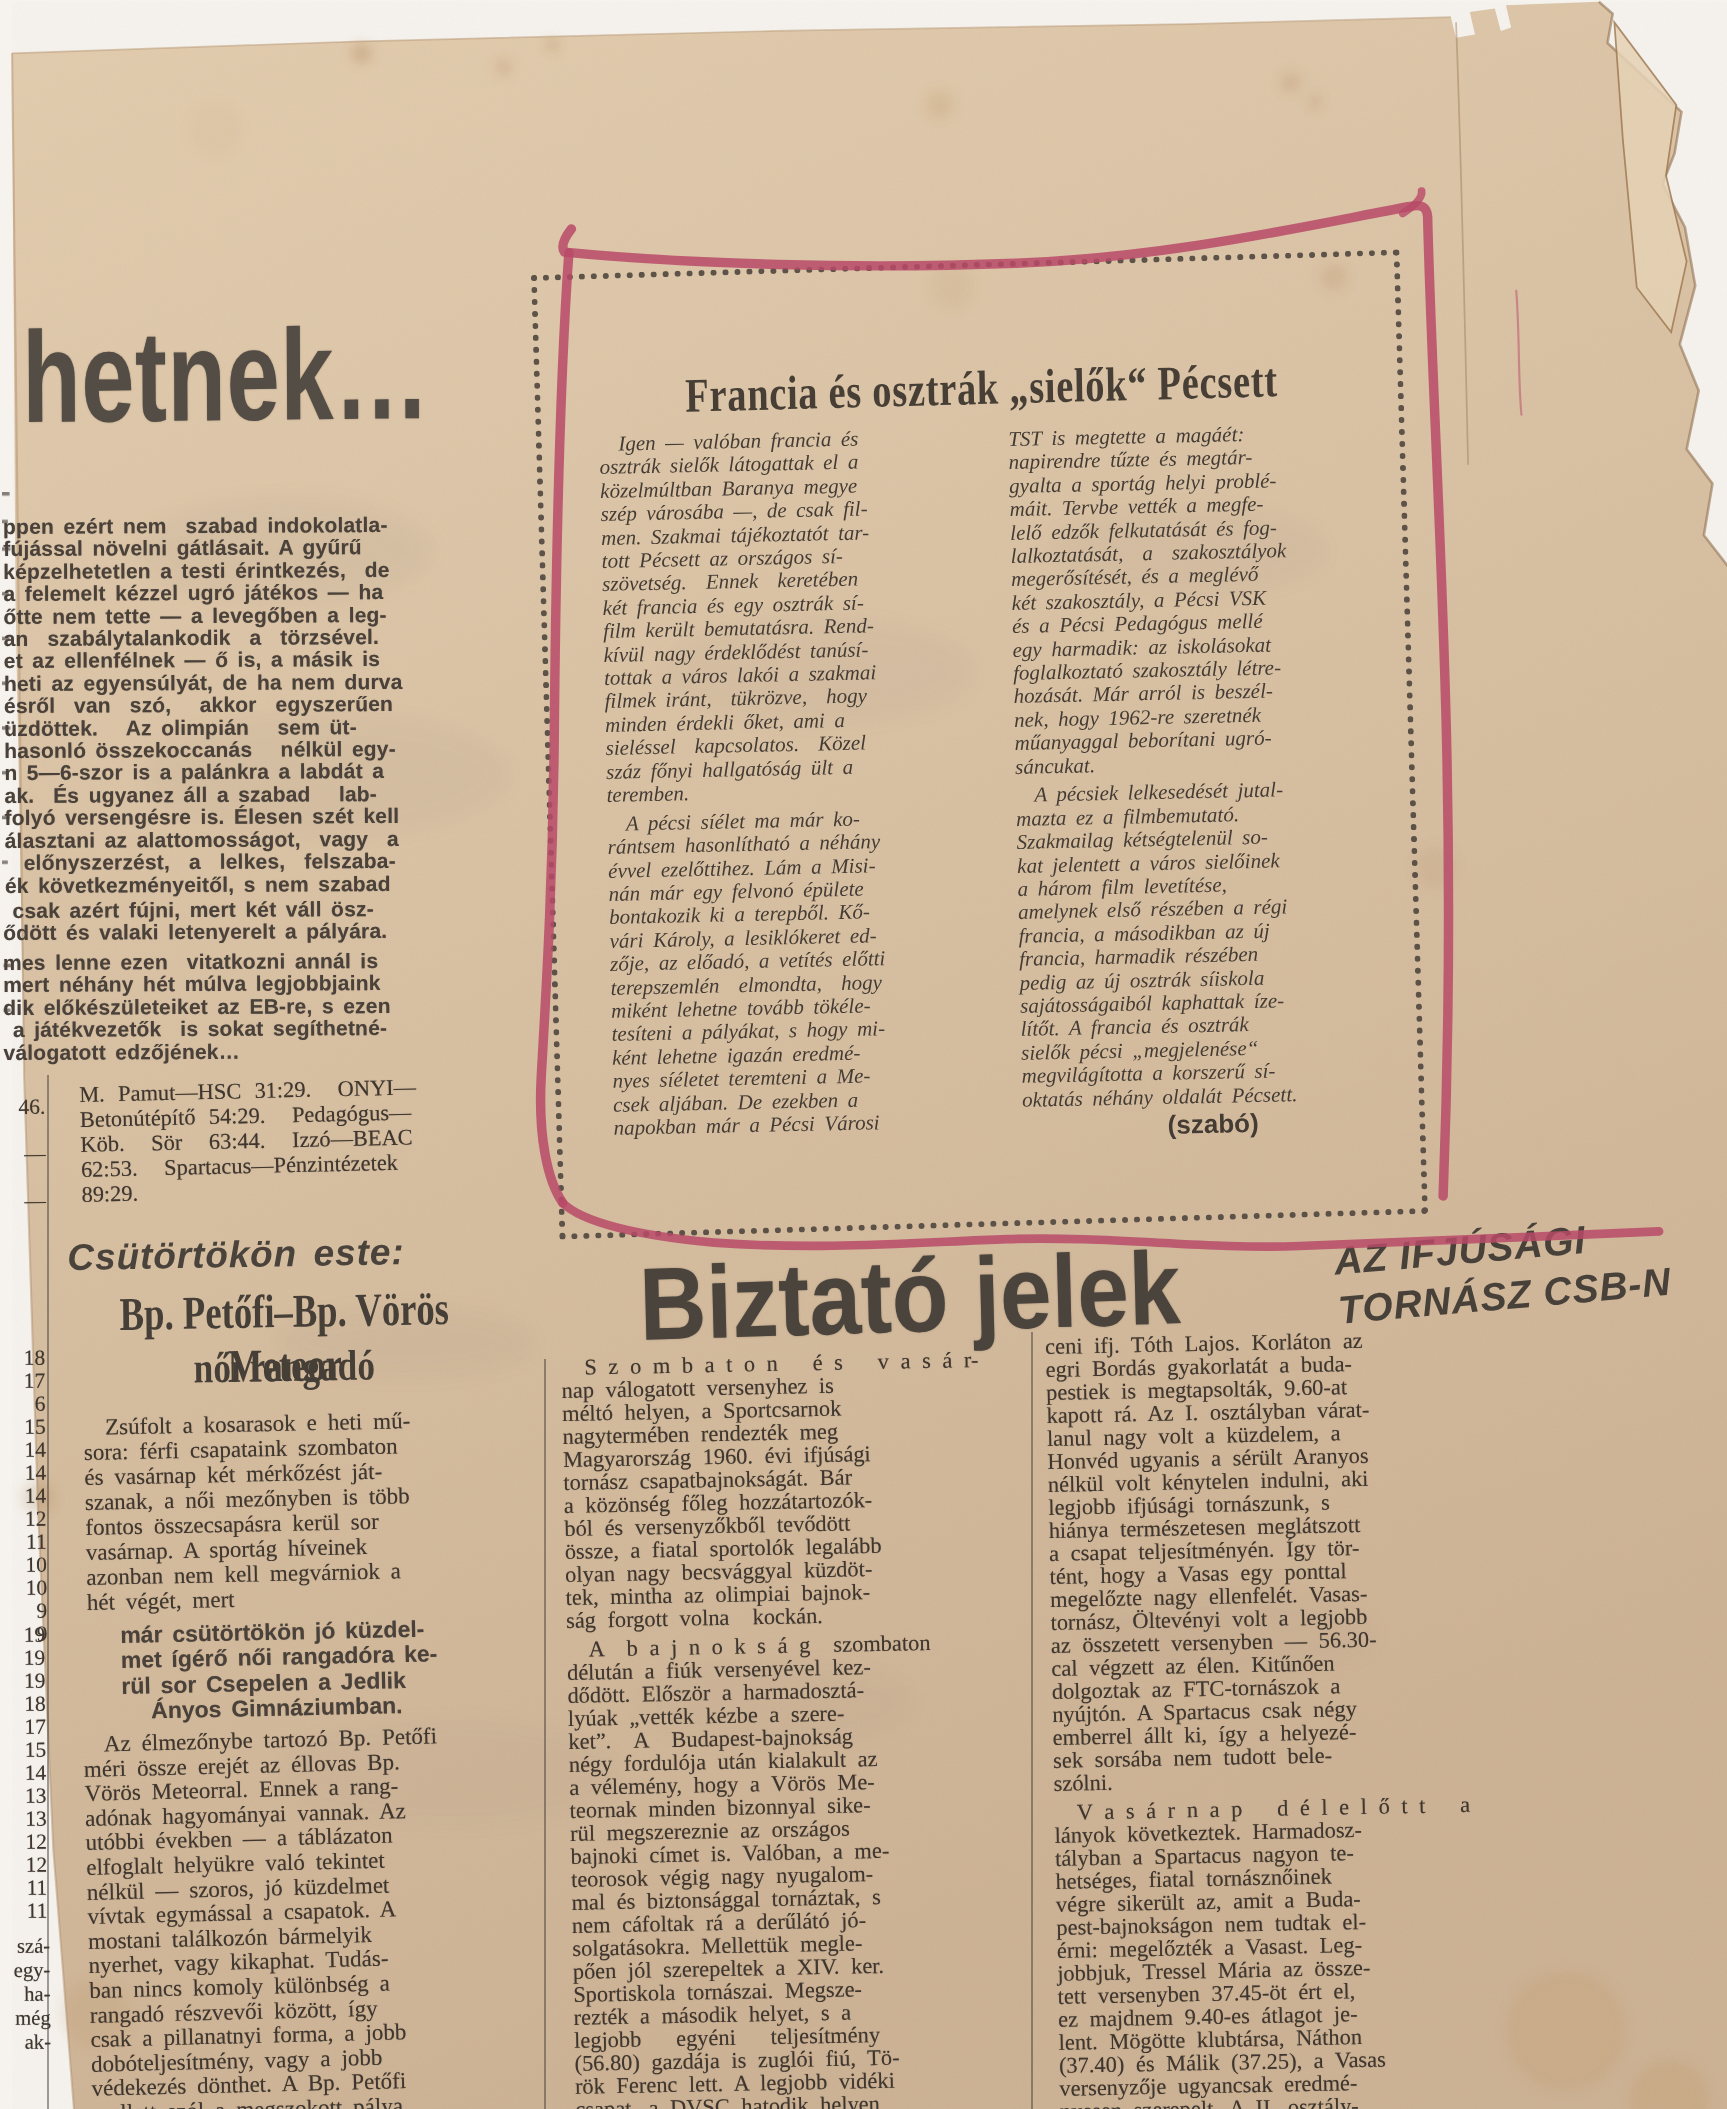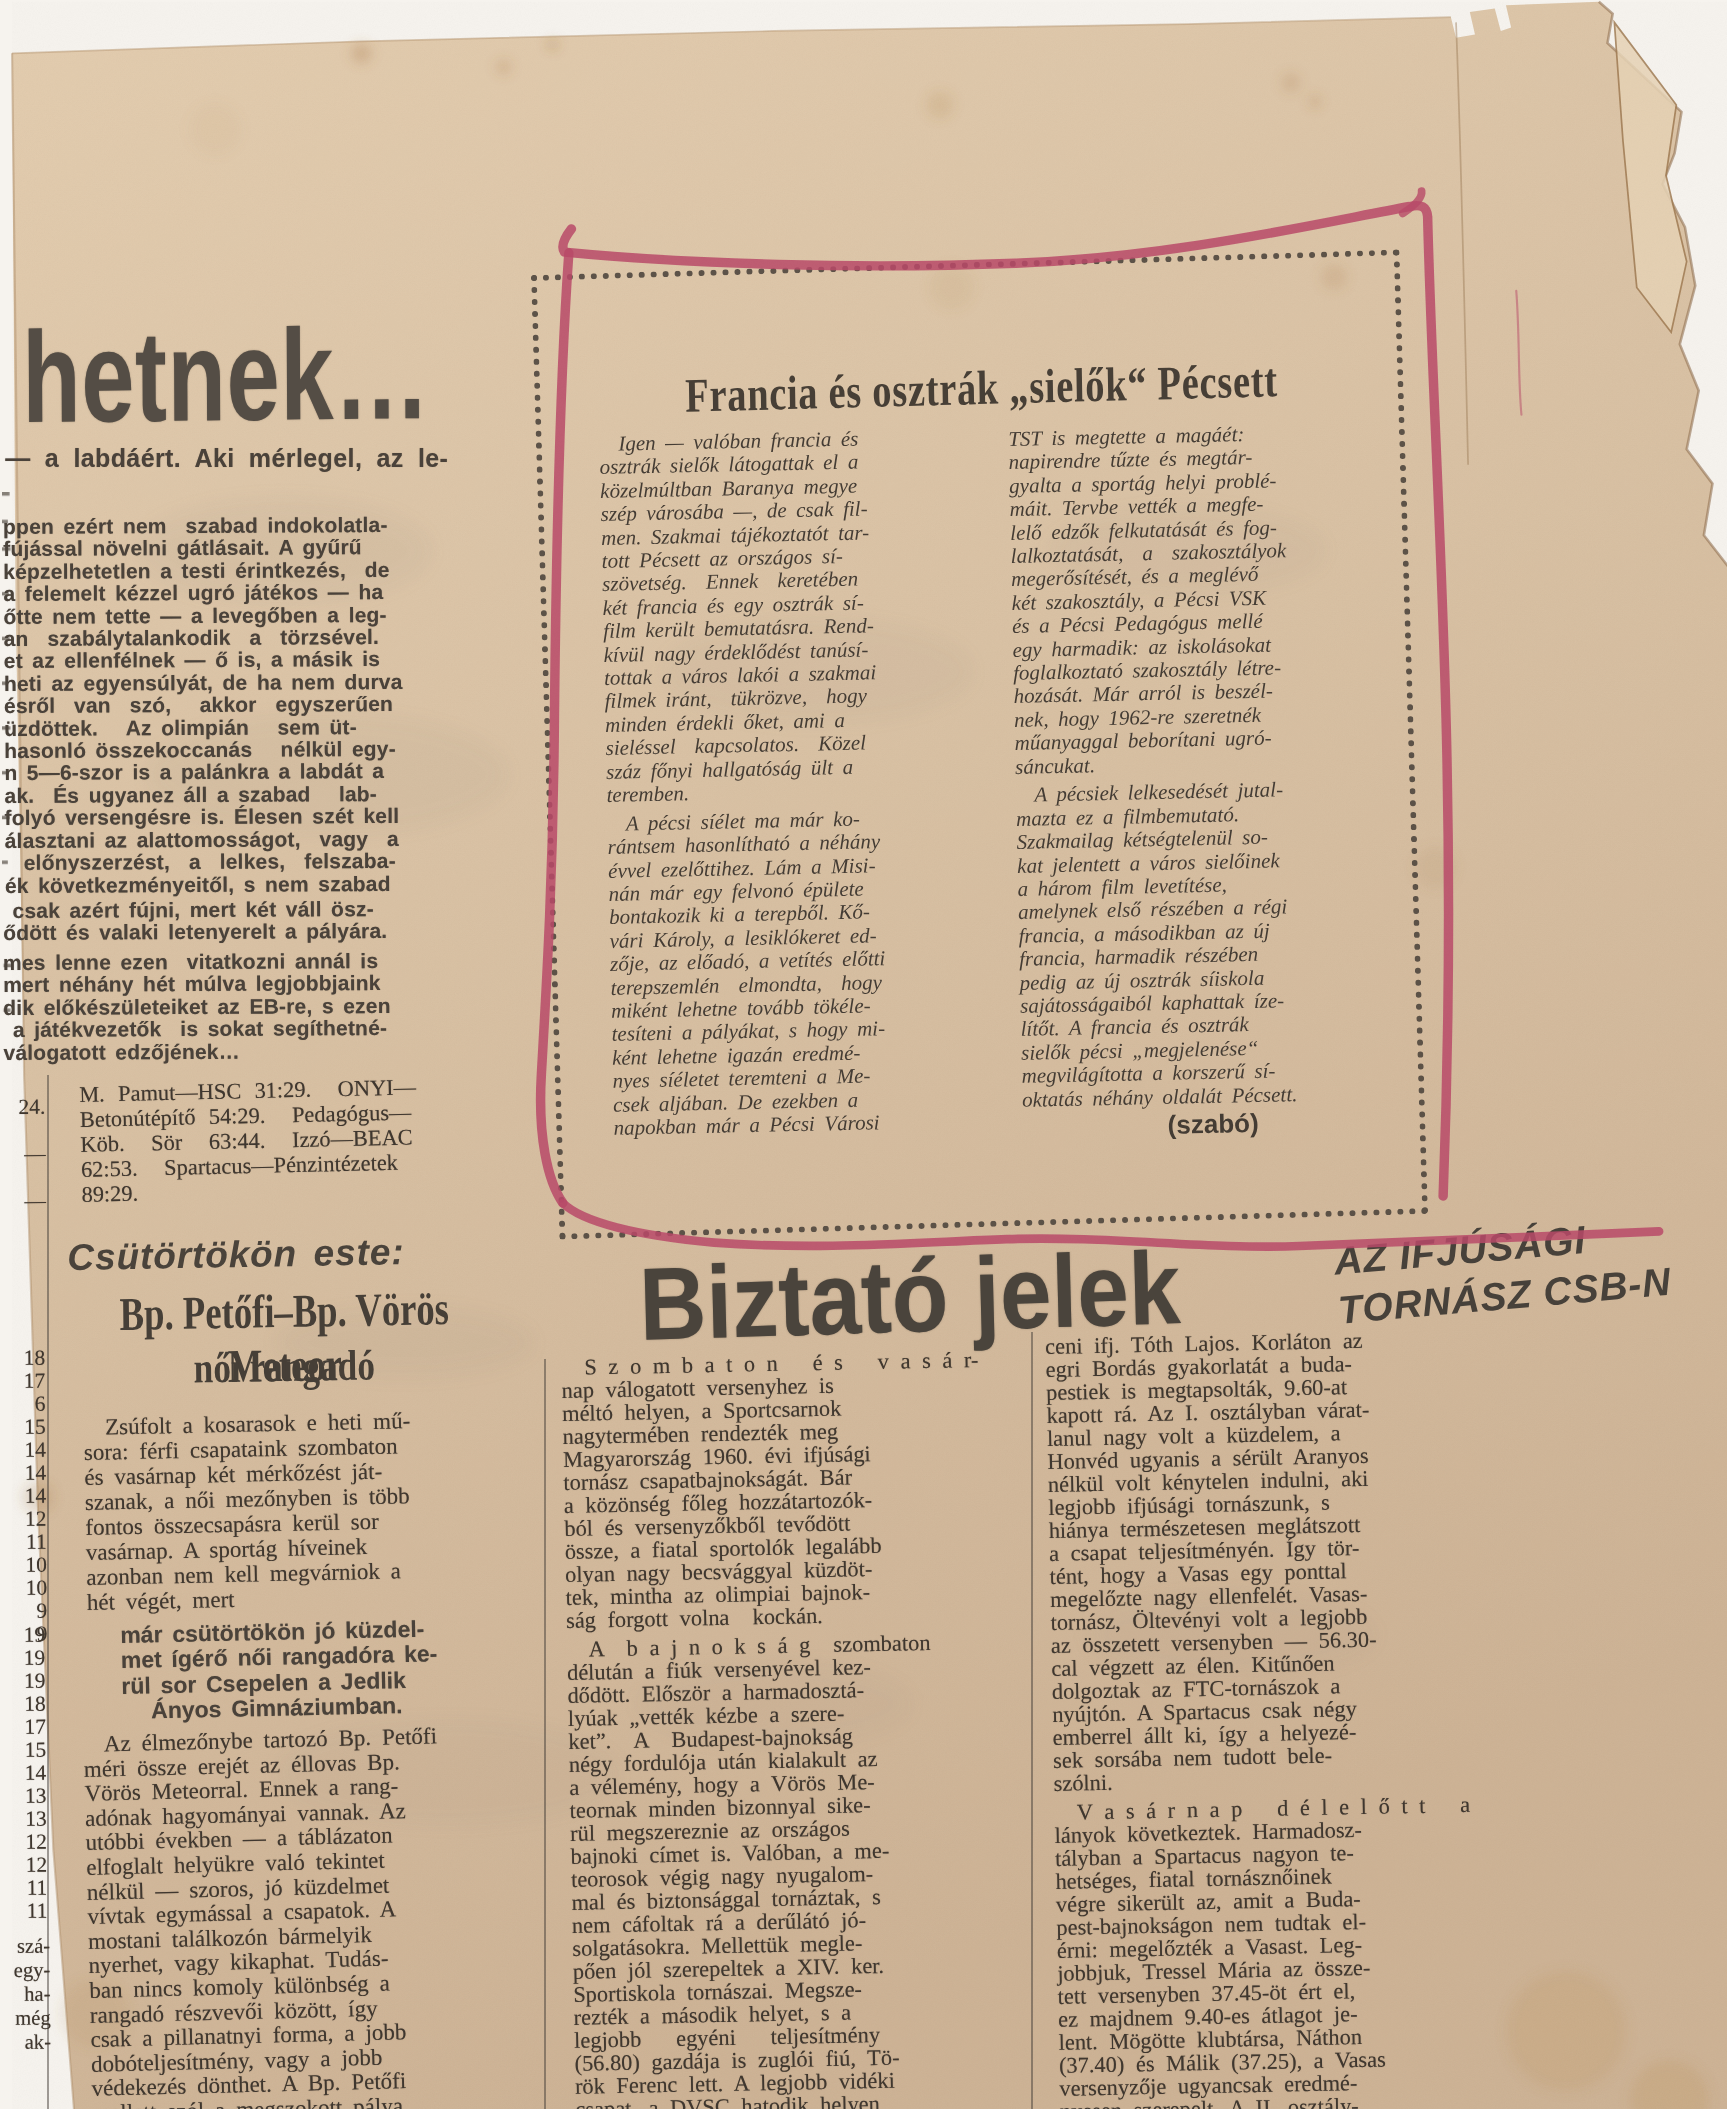--- a/index.html
+++ b/index.html
@@ -145,21 +145,20 @@
     <rect x="14" y="2" width="1994" height="2450" filter="url(#tex)" fill="#c9b295" opacity=".05"></rect>
   </svg>
 
   <div class="abs box-border" style="left:545px;top:262px;width:857px;height:953px;"></div>
 
   <div class="vrule" style="left:47px;top:1075px;height:1034px;"></div>
   <div class="vrule" style="left:544px;top:1359px;height:750px;"></div>
   <div class="vrule" style="left:1031px;top:1332px;height:778px;"></div>
 
   <div class="abs headline-huge" style="left:22.4px;top:303px;width:654px;">hetnek…</div>
-  <div class="abs sansB lede ink2" style="left:5.2px;top:444px;width:533px;">— a labdáért.  Aki mérlegel, az le-</div>
   <div class="abs sansB tl-body ink2" style="left:3.4px;top:516px;width:533px;">
       <div class="tl">ppen ezért nem  szabad indokolatla-</div>
       <div class="tl">fújással növelni gátlásait. A gyűrű</div>
       <div class="tl">képzelhetetlen a testi érintkezés,  de</div>
       <div class="tl">a felemelt kézzel ugró játékos — ha</div>
       <div class="tl">őtte nem tette — a levegőben a leg-</div>
       <div class="tl">an  szabálytalankodik  a  törzsével.</div>
       <div class="tl">et az ellenfélnek — ő is, a másik is</div>
       <div class="tl">heti az egyensúlyát, de ha nem durva</div>
       <div class="tl">ésről  van  szó,   akkor  egyszerűen</div>
@@ -186,21 +185,21 @@
 
   <div class="abs serif scores ink" style="left:79px;top:1082px;width:465px;">
       <div class="tl">M. Pamut—HSC 31:29.  ONYI—</div>
       <div class="tl">Betonútépítő 54:29.  Pedagógus—</div>
       <div class="tl">Köb.  Sör  63:44.  Izzó—BEAC</div>
       <div class="tl">62:53.  Spartacus—Pénzintézetek</div>
       <div class="tl">89:29.</div>
     </div>
 
   <div class="abs serif numcol ink" style="left:5.2px;top:1084px;width:40px;line-height:47px;">
-      <div class="tl">24.</div>
+      <div class="tl">46.</div>
       <div class="tl">—</div>
       <div class="tl">—</div>
     </div>
   <div class="abs serif numcol ink" style="left:5.2px;top:1347px;width:40px;line-height:23px;">
       <div class="tl">18</div>
       <div class="tl">17</div>
       <div class="tl">6</div>
       <div class="tl">15</div>
       <div class="tl">14</div>
       <div class="tl">14</div>

